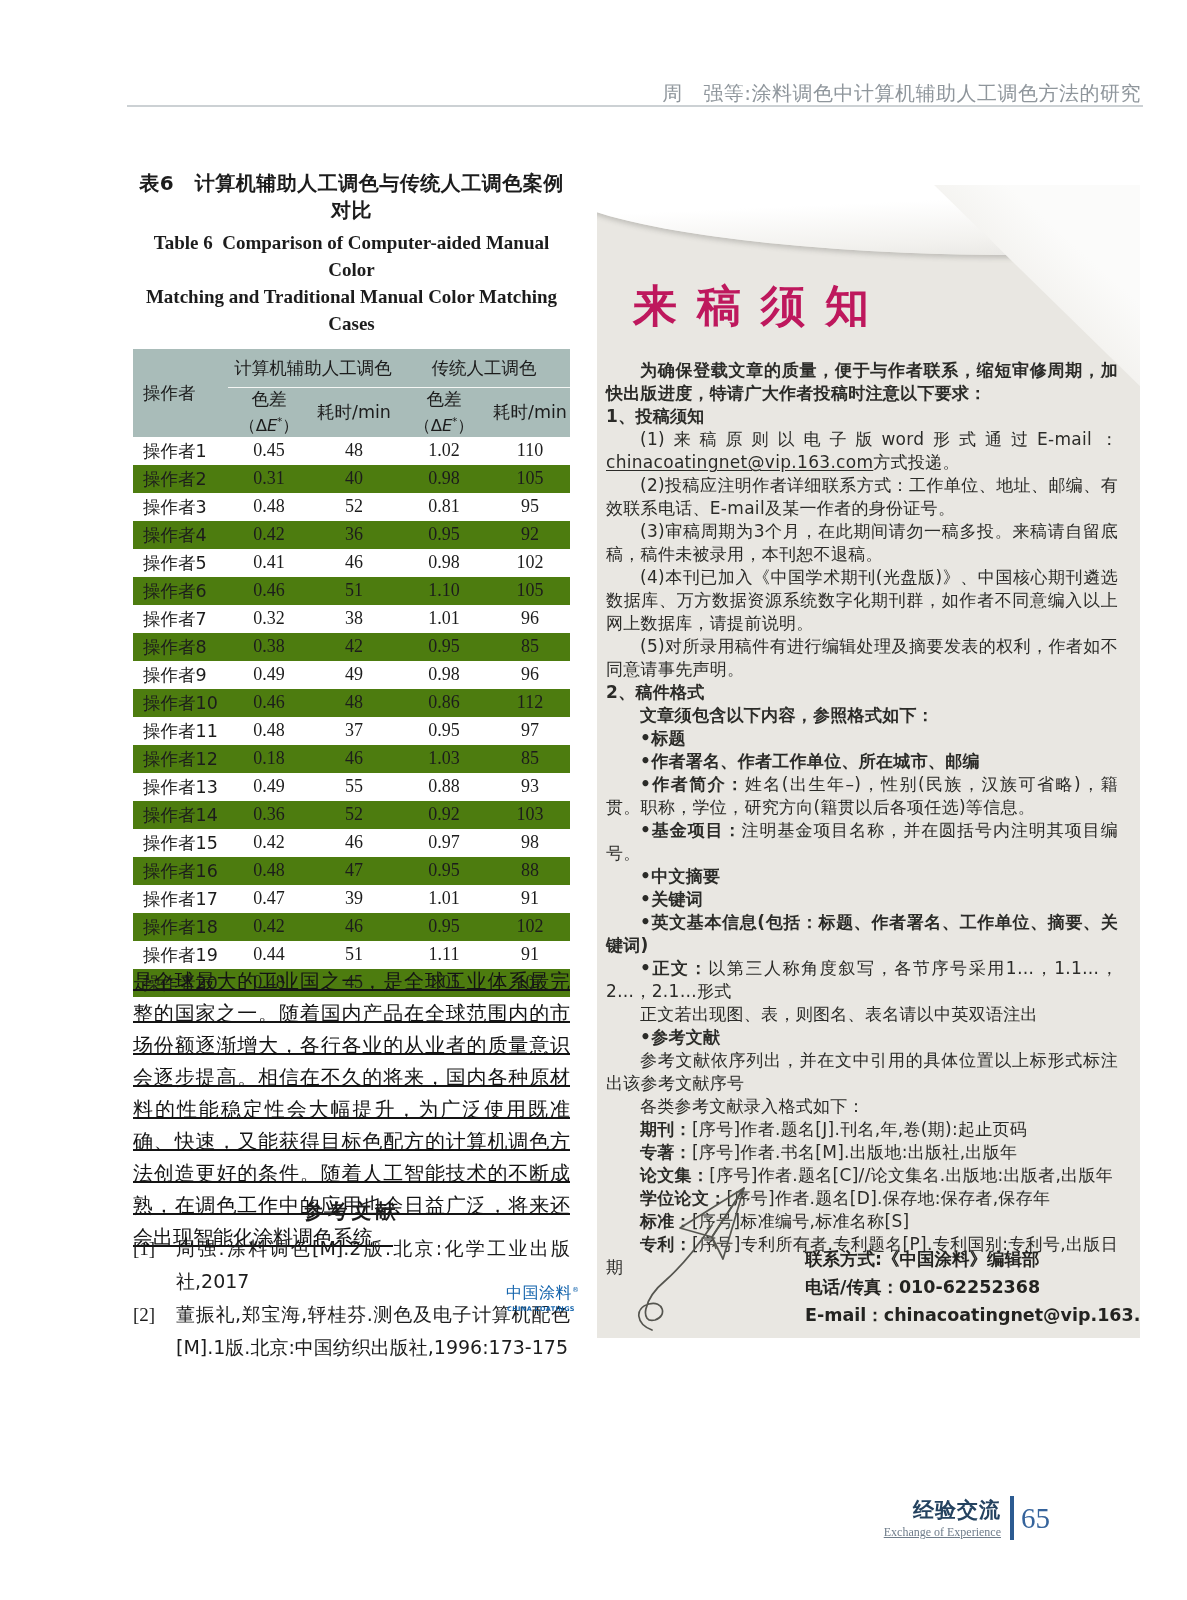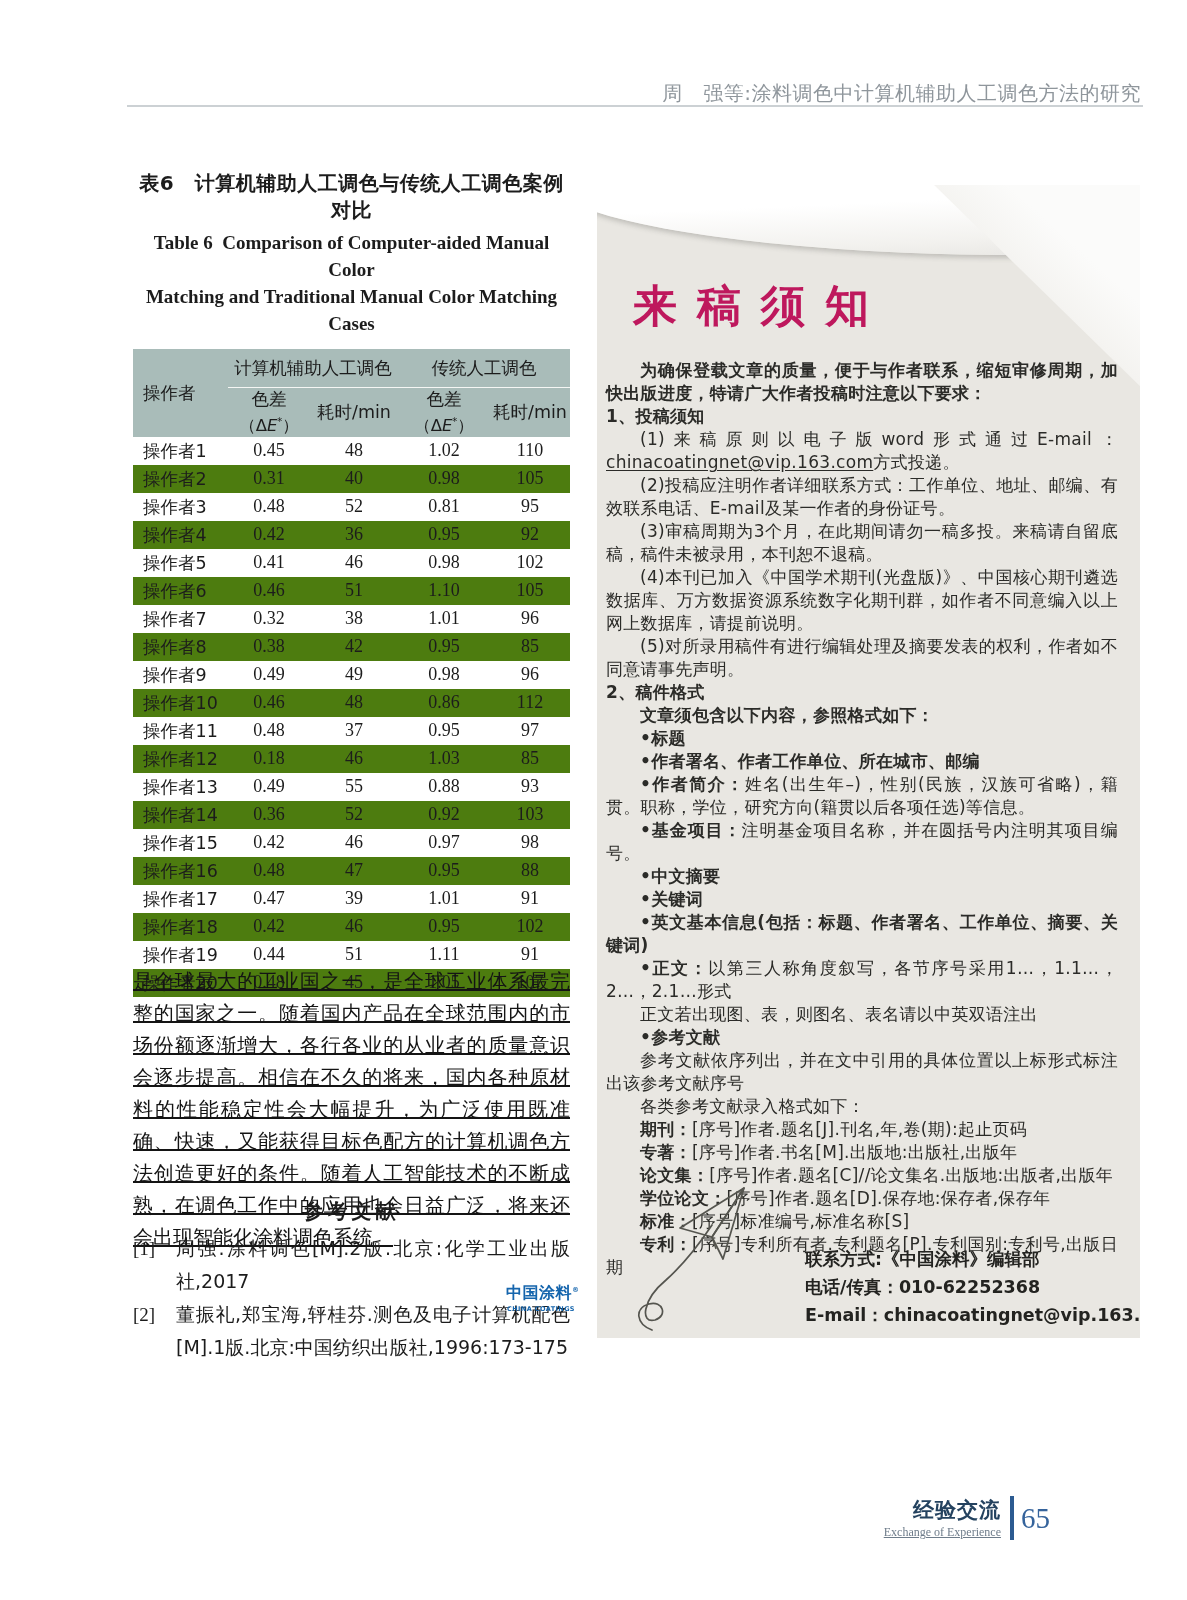--- a/index.html
+++ b/index.html
@@ -32,21 +32,21 @@
 
   .body-par{position:absolute;top:775px;left:0;width:437px;font-size:20px;line-height:32px;
             text-align:justify;text-indent:0;color:#141414;text-decoration:underline;}
   .ref-head{position:absolute;top:1028px;left:0;width:437px;text-align:center;font-weight:bold;
             font-size:20px;letter-spacing:4px;}
   .refs{position:absolute;top:1062px;left:0;width:437px;}
   .ref-item{position:relative;padding-left:43px;font-size:19px;line-height:33px;text-align:justify;}
   .ref-num{position:absolute;left:0;top:0;font-family:"Liberation Serif","DejaVu Serif",serif;}
 
   .logo{position:absolute;left:506px;top:1283px;text-align:center;color:#1565ad;width:70px;}
-  .logo-cn{font-size:16px;font-weight:700;letter-spacing:.5px;white-space:nowrap;}
+  .logo-cn{font-size:16px;font-weight:400;letter-spacing:.5px;white-space:nowrap;}
   .logo-reg{font-size:7px;vertical-align:super;}
   .logo-en{font-size:6.5px;font-weight:bold;letter-spacing:.4px;margin-top:1px;white-space:nowrap;}
 
   
   .panel{position:absolute;left:597px;top:185px;width:543px;height:1153px;background:#e9e7e2;overflow:hidden;}
   .curl-sheetA{position:absolute;left:-30px;top:-62px;width:115%;height:115px;
                background:linear-gradient(175deg,#ffffff 55%,#f2f1ee 80%,#e2e1dd 100%);
                transform:rotate(2.5deg);transform-origin:left top;
                border-radius:0 0 45% 55%/0 0 35px 48px;
                box-shadow:0 3px 5px rgba(90,90,85,.28);}

